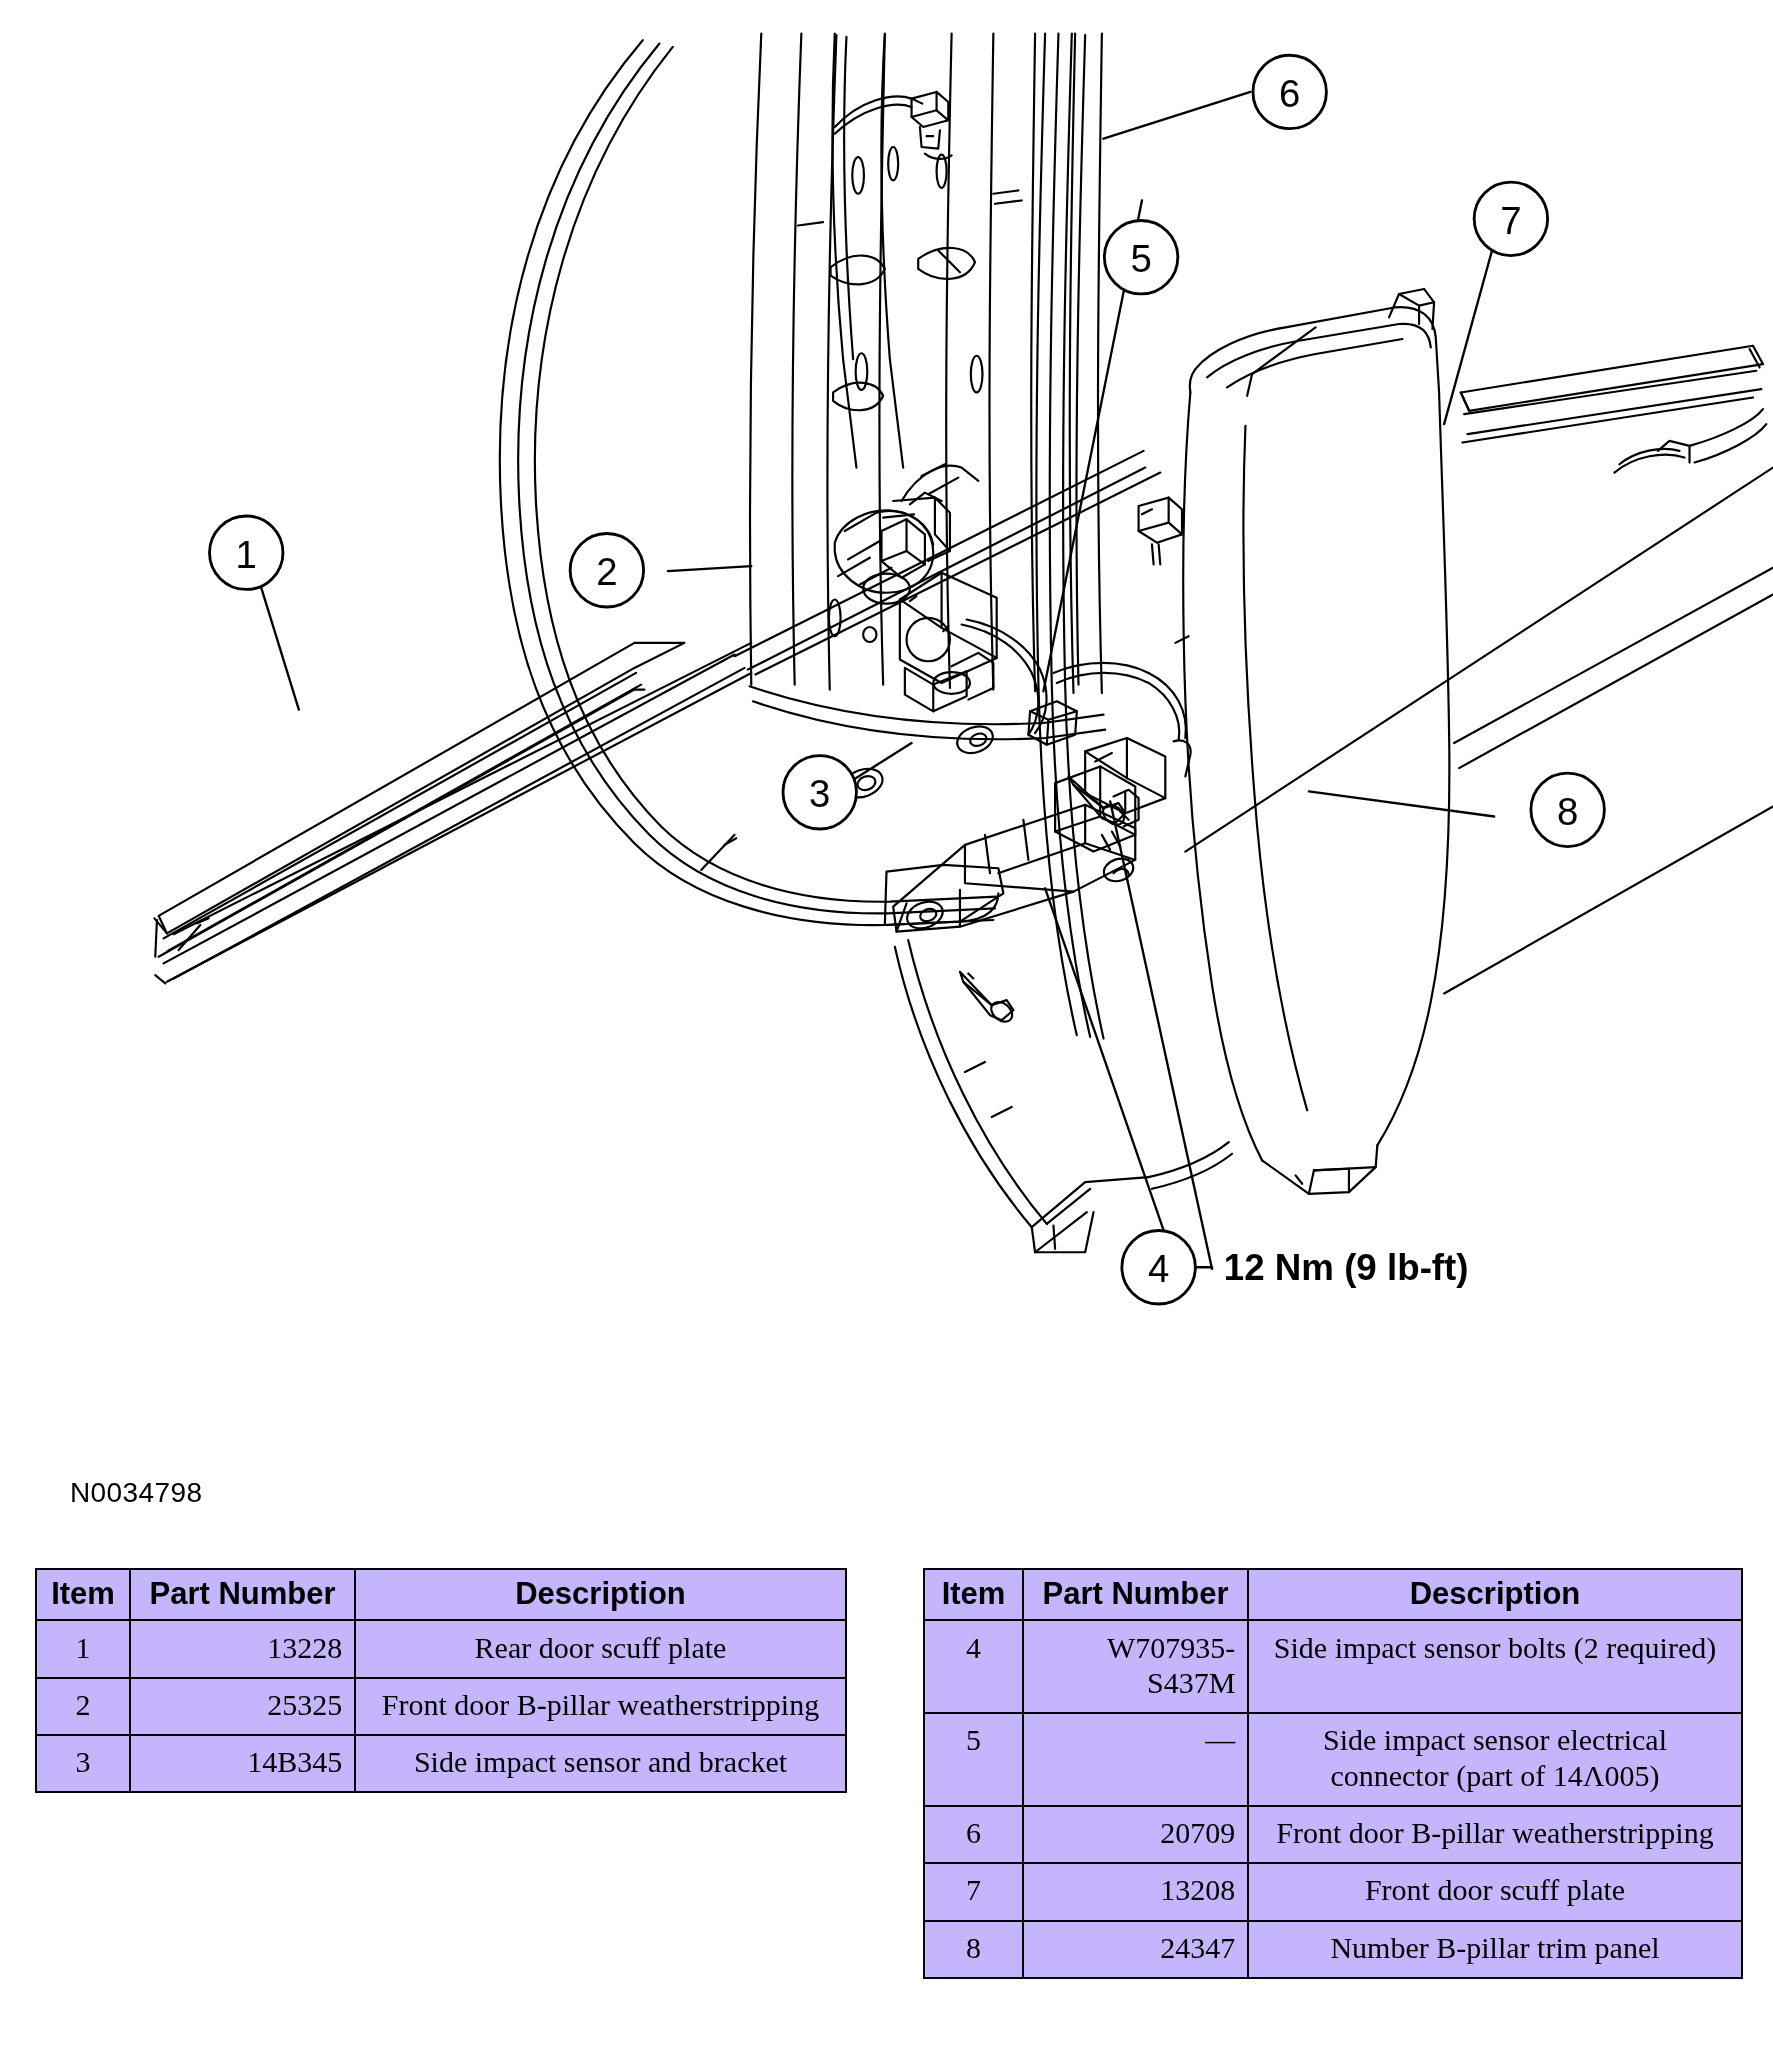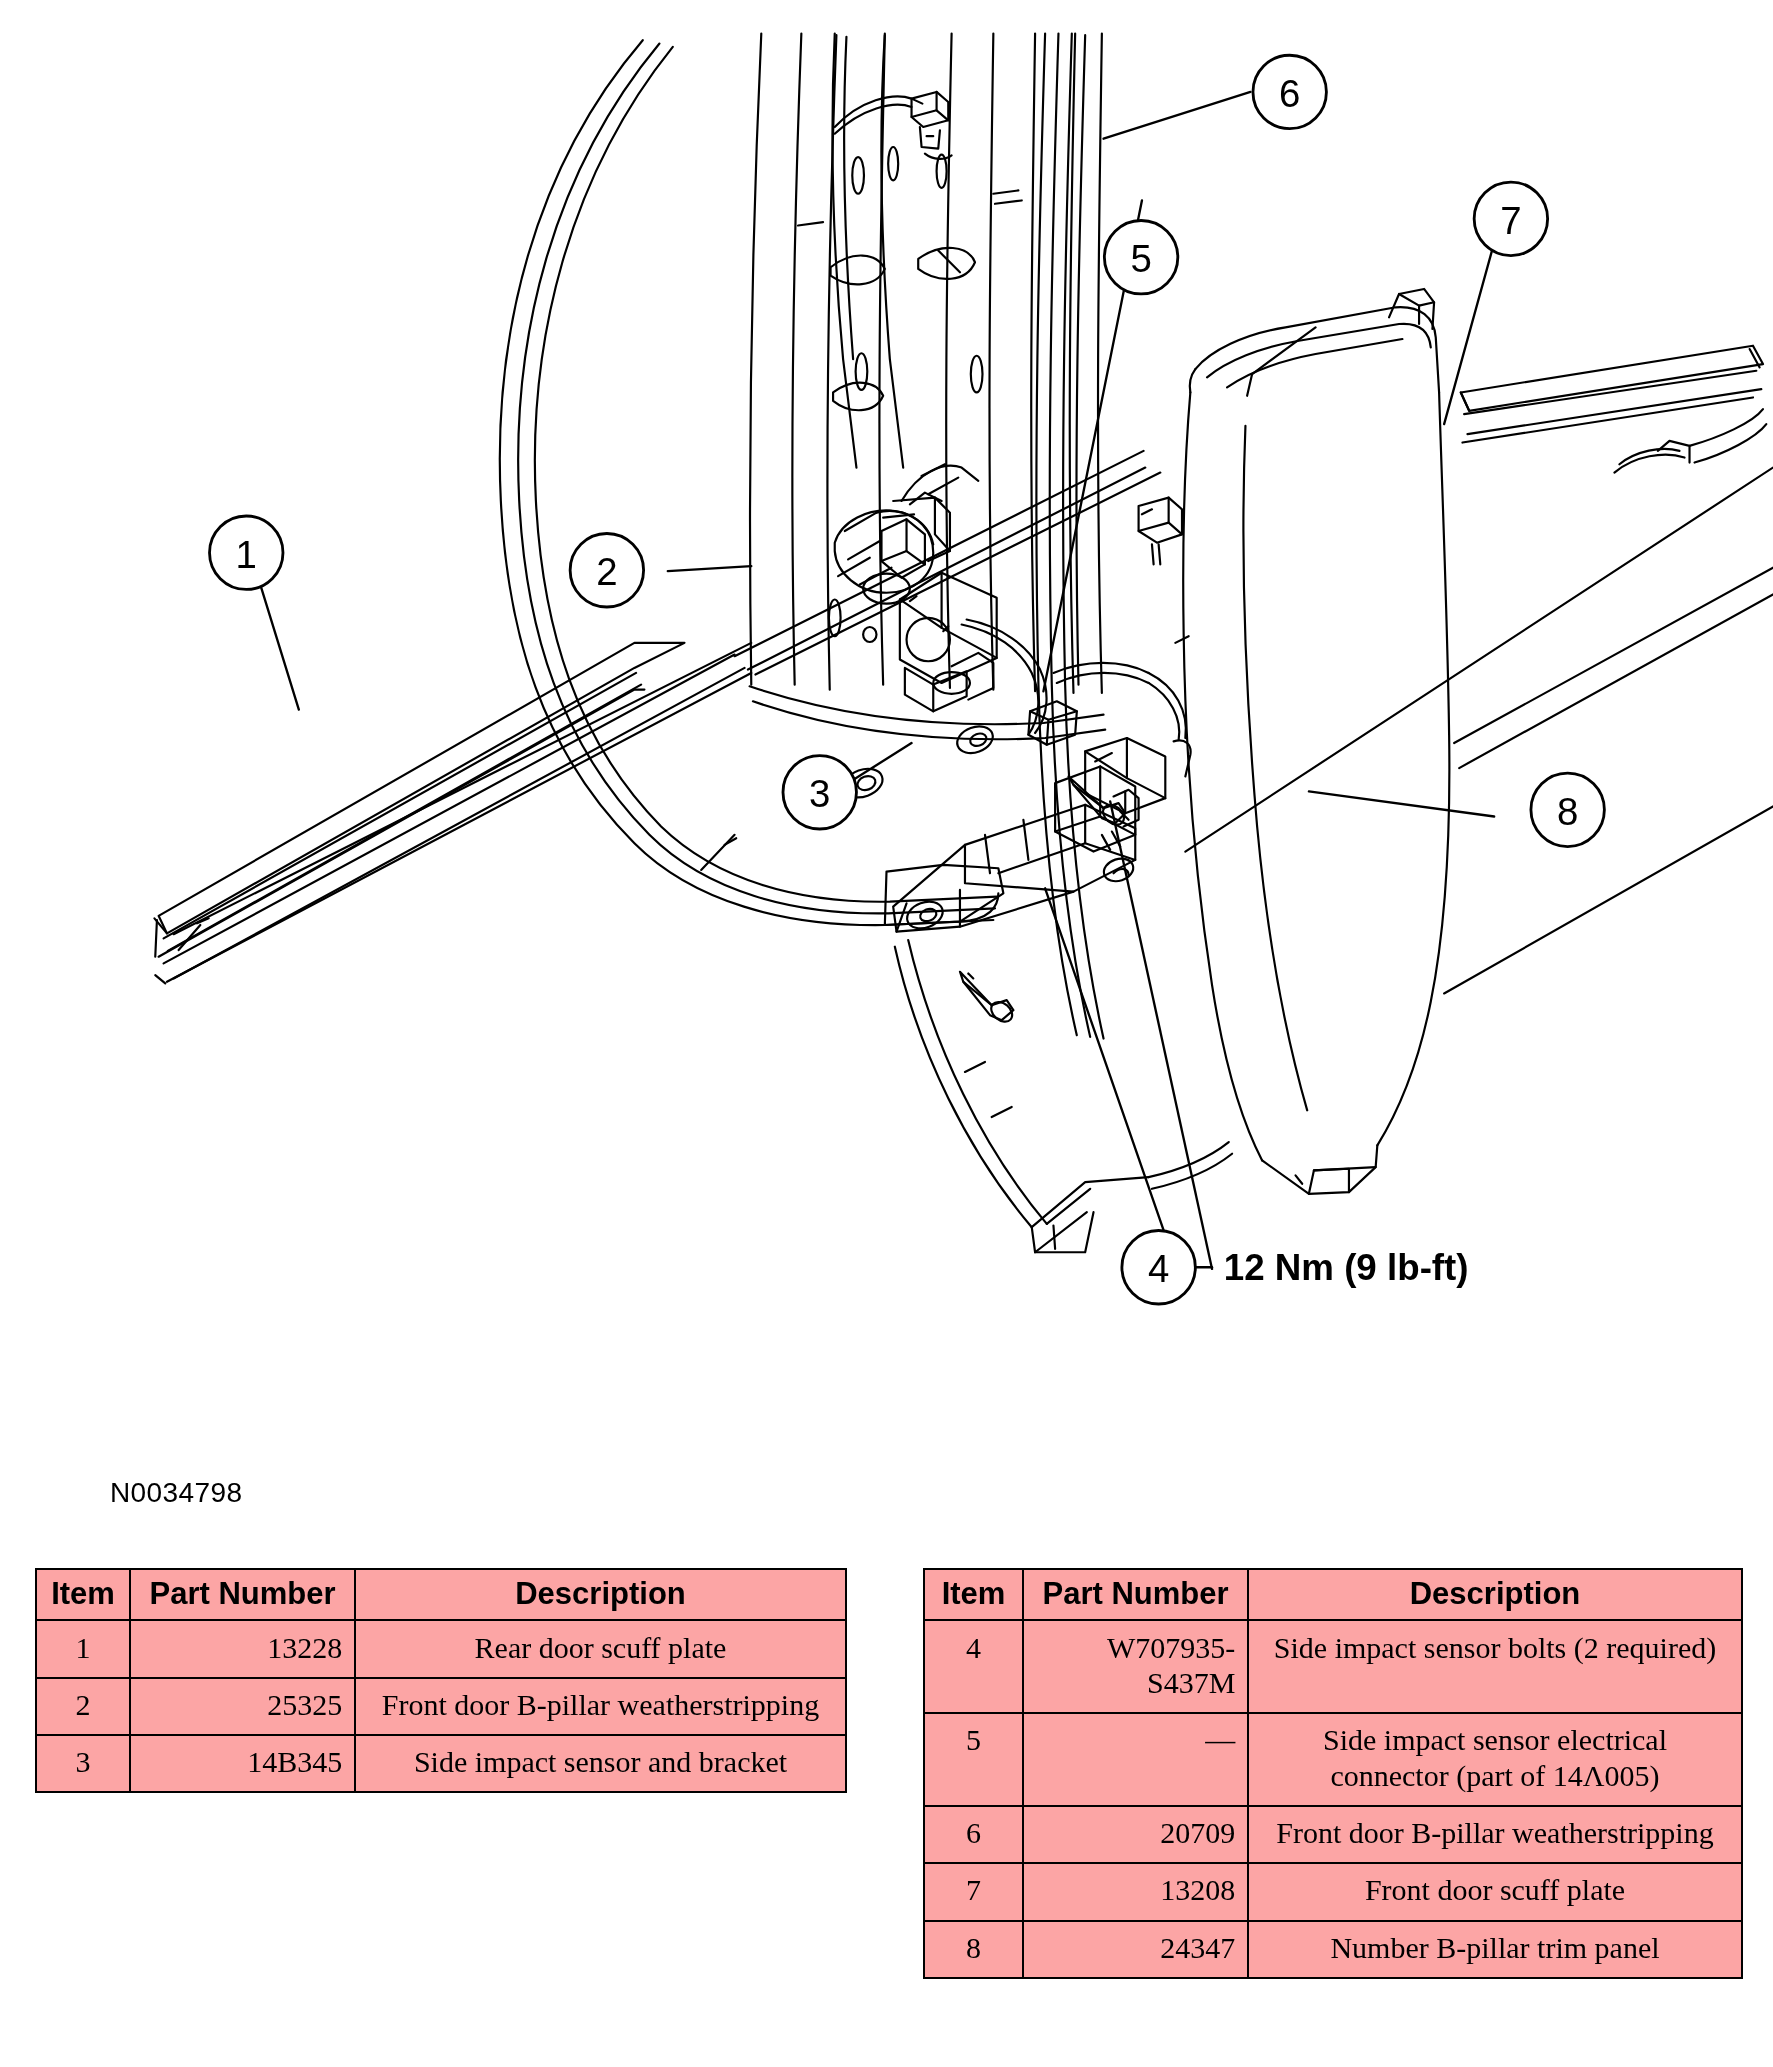--- a/index.html
+++ b/index.html
@@ -42,29 +42,28 @@
 
   
   #figure-id {
     position: absolute;
     left: 70px; top: 1477px;
     font-family: "Liberation Sans", "DejaVu Sans", sans-serif;
     font-size: 28px;
     letter-spacing: 0.4px;
     color: #000;
     white-space: nowrap;
-    margin-left: 40px;
   }
 
   
   .parts-table {
     position: absolute;
     border-collapse: collapse;
     table-layout: fixed;
-    background: #fca5a5;
+    background: #c4b5fd;
   }
   .parts-table, .parts-table th, .parts-table td {
     border: 2.5px solid #000;
   }
   .parts-table th {
     font-family: "Liberation Sans", "DejaVu Sans", sans-serif;
     font-weight: bold;
     font-size: 31px;
     text-align: center;
     padding: 7.5px 11.7px 9.2px 11.7px;

